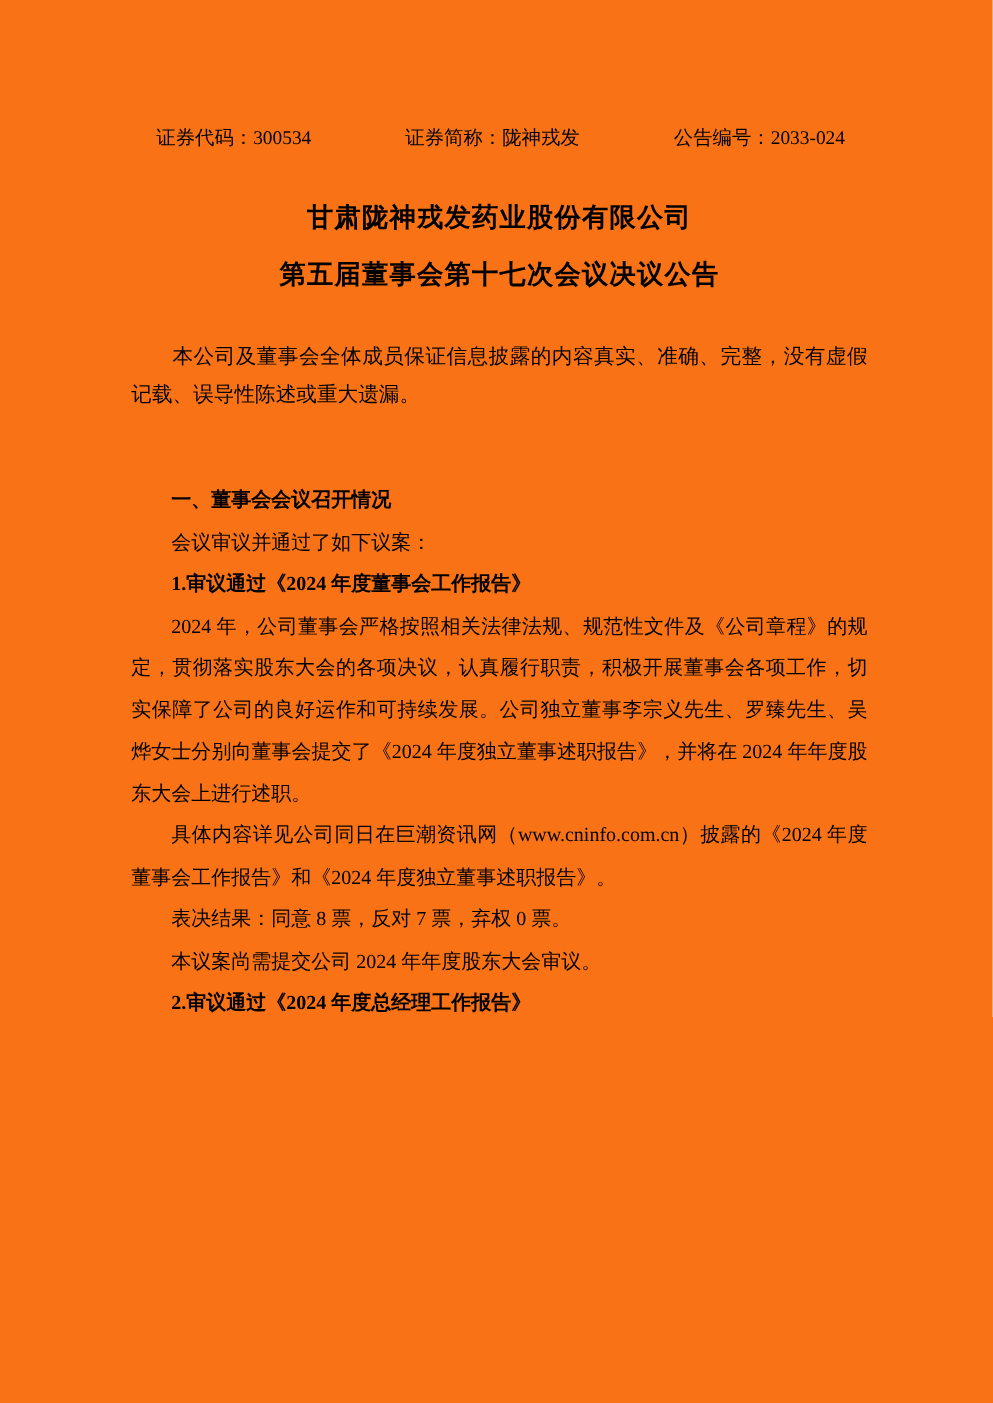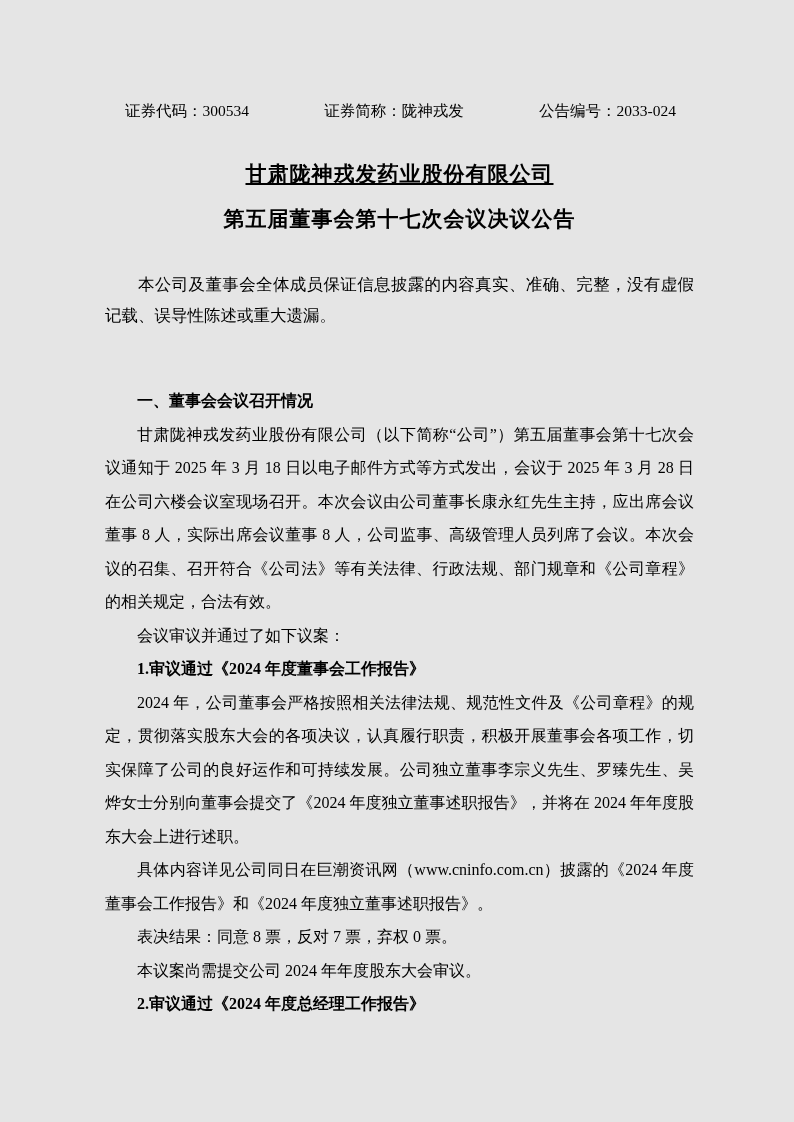--- a/index.html
+++ b/index.html
@@ -10,40 +10,40 @@
     width: 794px;
     height: 1122px;
     font-family: "Liberation Serif", "DejaVu Serif", serif;
     color: #000000;
     position: relative;
     overflow: hidden;
   }
   .page {
     width: 794px;
     height: 1122px;
-    background: #e5e5e5;
+    background: #f97316;
     padding: 100px 100px 0 105px;
   }
   .doc-header {
     display: flex;
     justify-content: space-between;
     align-items: baseline;
     font-size: 15.5px;
     line-height: 22px;
     padding: 0 18px 0 20px;
     white-space: nowrap;
   }
   .title {
     text-align: center;
     font-size: 21px;
     font-weight: bold;
     line-height: 30px;
     letter-spacing: 1px;
   }
-  .title-1 { margin-top: 37px; text-decoration: underline; }
+  .title-1 { margin-top: 37px; }
   .title-2 { margin-top: 15px; }
   .declaration {
     margin-top: 35px;
     font-size: 16.5px;
     font-weight: normal;
     line-height: 31px;
     text-indent: 2em;
     text-align: justify;
   }
   .sec-heading {
@@ -76,21 +76,20 @@
     <span>证券简称：陇神戎发</span>
     <span>公告编号：2033-024</span>
   </div>
 
   <div class="title title-1">甘肃陇神戎发药业股份有限公司</div>
   <div class="title title-2">第五届董事会第十七次会议决议公告</div>
 
   <p class="declaration">本公司及董事会全体成员保证信息披露的内容真实、准确、完整，没有虚假记载、误导性陈述或重大遗漏。</p>
 
   <p class="sec-heading sec-heading-1">一、董事会会议召开情况</p>
-  <p class="body-para">甘肃陇神戎发药业股份有限公司（以下简称“公司”）第五届董事会第十七次会议通知于 2025 年 3 月 18 日以电子邮件方式等方式发出，会议于 2025 年 3 月 28 日在公司六楼会议室现场召开。本次会议由公司董事长康永红先生主持，应出席会议董事 8 人，实际出席会议董事 8 人，公司监事、高级管理人员列席了会议。本次会议的召集、召开符合《公司法》等有关法律、行政法规、部门规章和《公司章程》的相关规定，合法有效。</p>
 
   <p class="body-para">会议审议并通过了如下议案：</p>
 
   <p class="item-heading">1.审议通过《2024 年度董事会工作报告》</p>
   <p class="body-para">2024 年，公司董事会严格按照相关法律法规、规范性文件及《公司章程》的规定，贯彻落实股东大会的各项决议，认真履行职责，积极开展董事会各项工作，切实保障了公司的良好运作和可持续发展。公司独立董事李宗义先生、罗臻先生、吴烨女士分别向董事会提交了《2024 年度独立董事述职报告》，并将在 2024 年年度股东大会上进行述职。</p>
   <p class="body-para">具体内容详见公司同日在巨潮资讯网（www.cninfo.com.cn）披露的《2024 年度董事会工作报告》和《2024 年度独立董事述职报告》。</p>
   <p class="body-para">表决结果：同意 8 票，反对 7 票，弃权 0 票。</p>
   <p class="body-para">本议案尚需提交公司 2024 年年度股东大会审议。</p>
 
   <p class="item-heading">2.审议通过《2024 年度总经理工作报告》</p>

